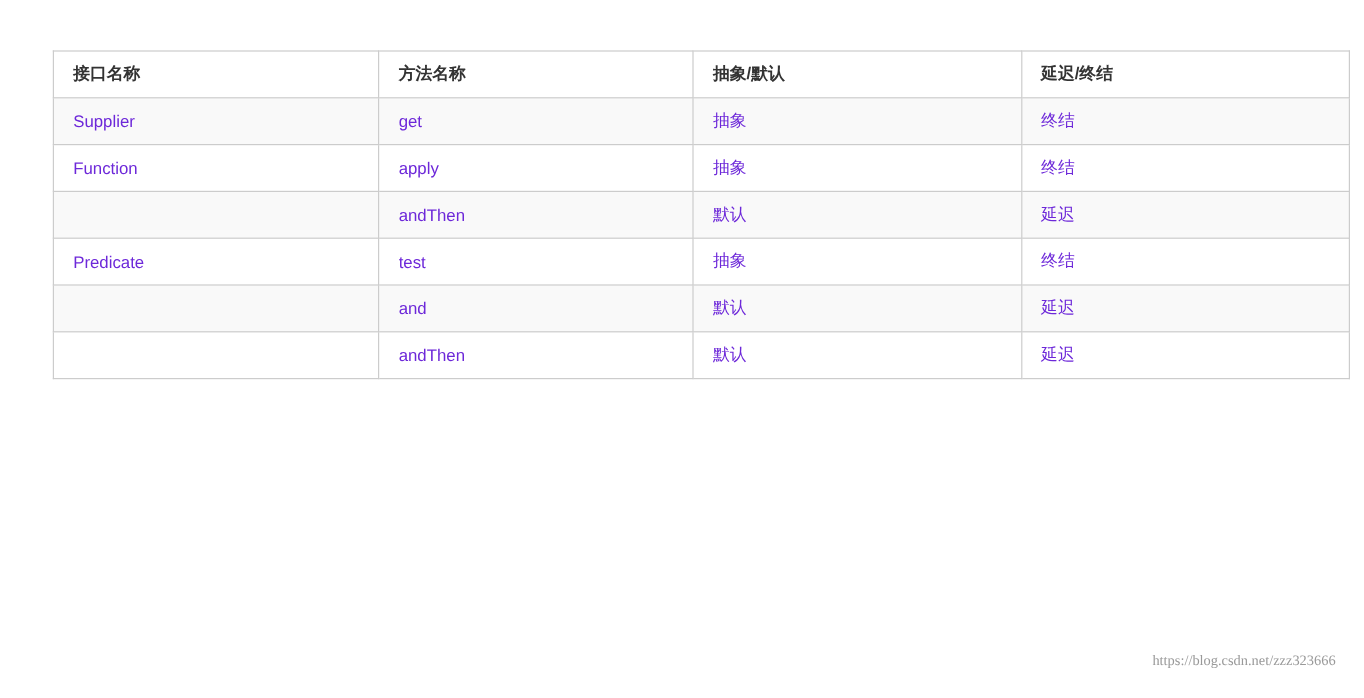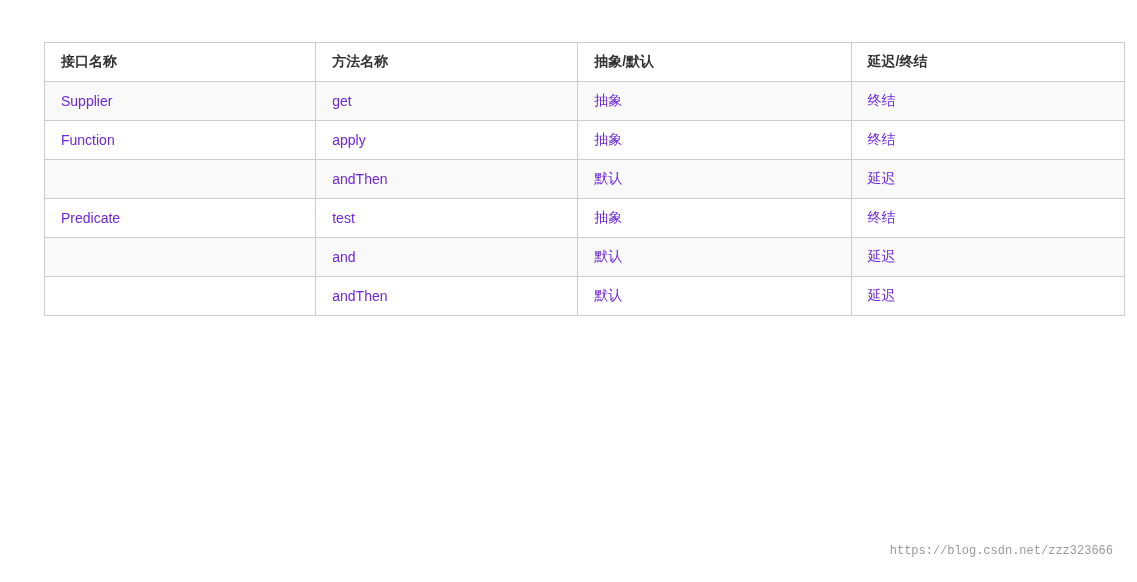--- a/index.html
+++ b/index.html
@@ -56,21 +56,21 @@
     tr:nth-child(even) td {
       background-color: #fff;
     }
 
     .watermark {
       position: fixed;
       bottom: 8px;
       right: 8px;
       font-size: 12px;
       color: #999;
-      font-family: Liberation Mono, monospace;
+      font-family: Liberation Serif, serif;
     }
   </style>
 </head>
 <body>
 
 <div class="table-wrapper">
   <table>
     <thead>
       <tr>
         <th>接口名称</th>

